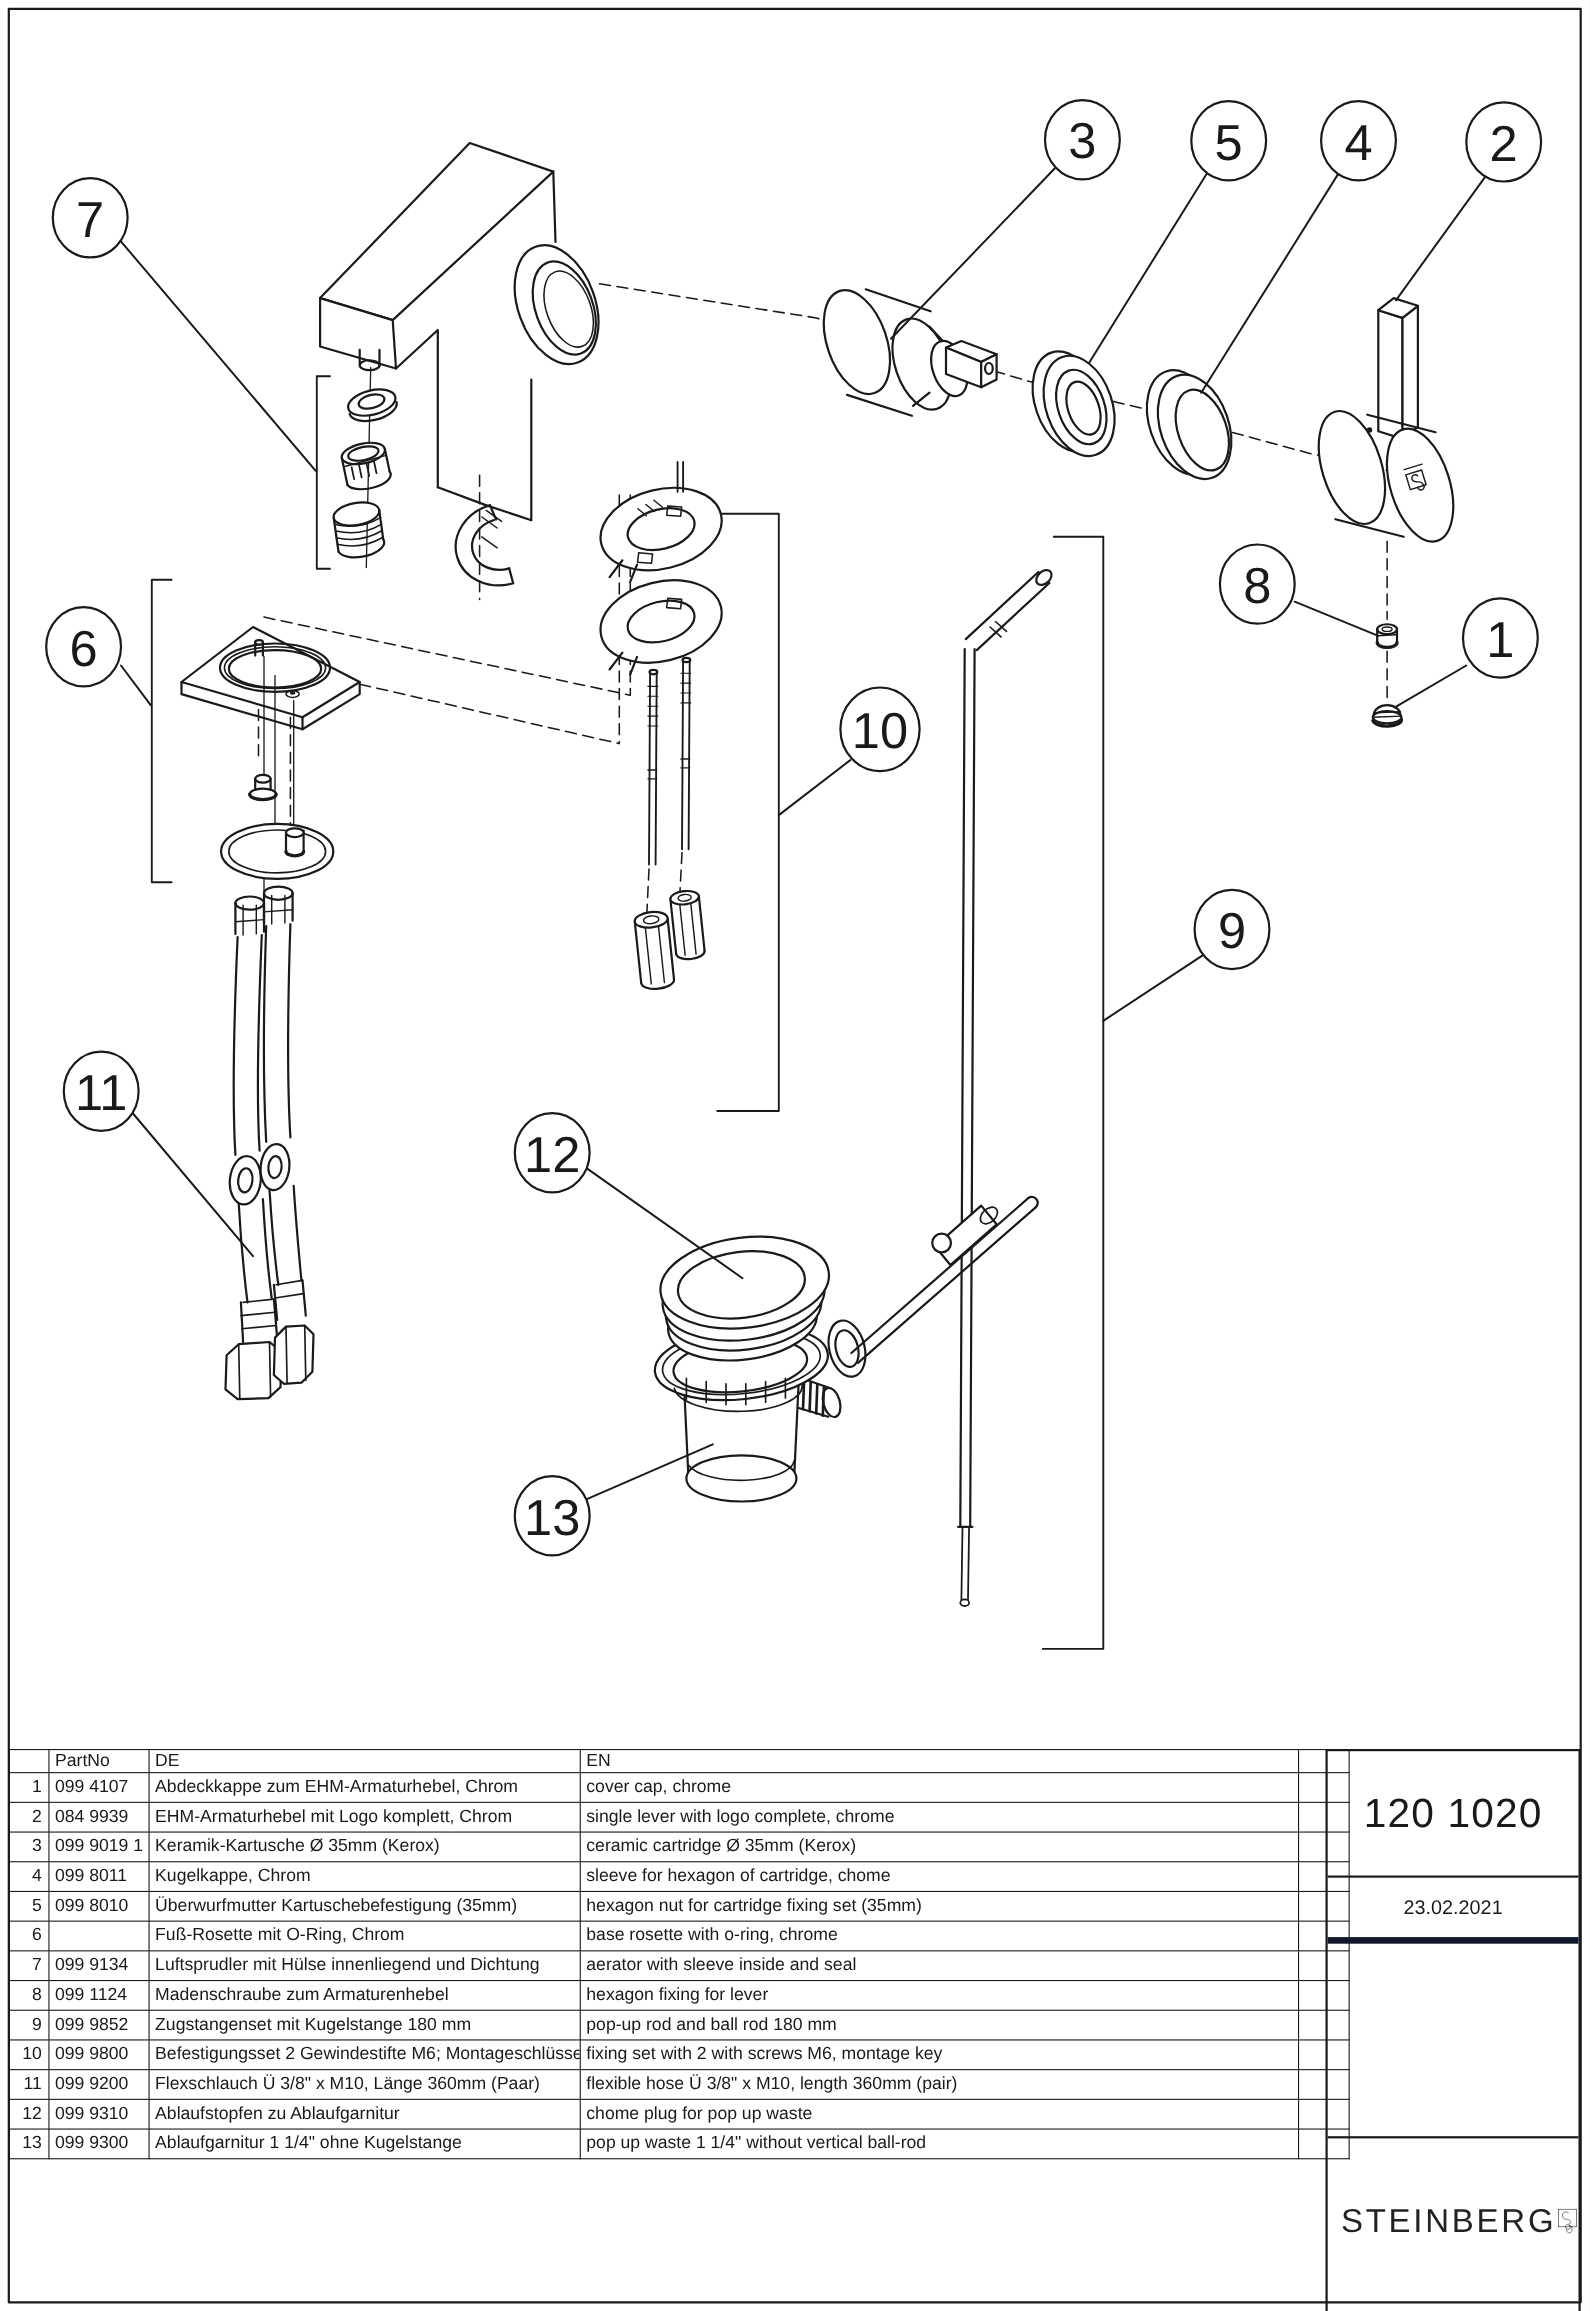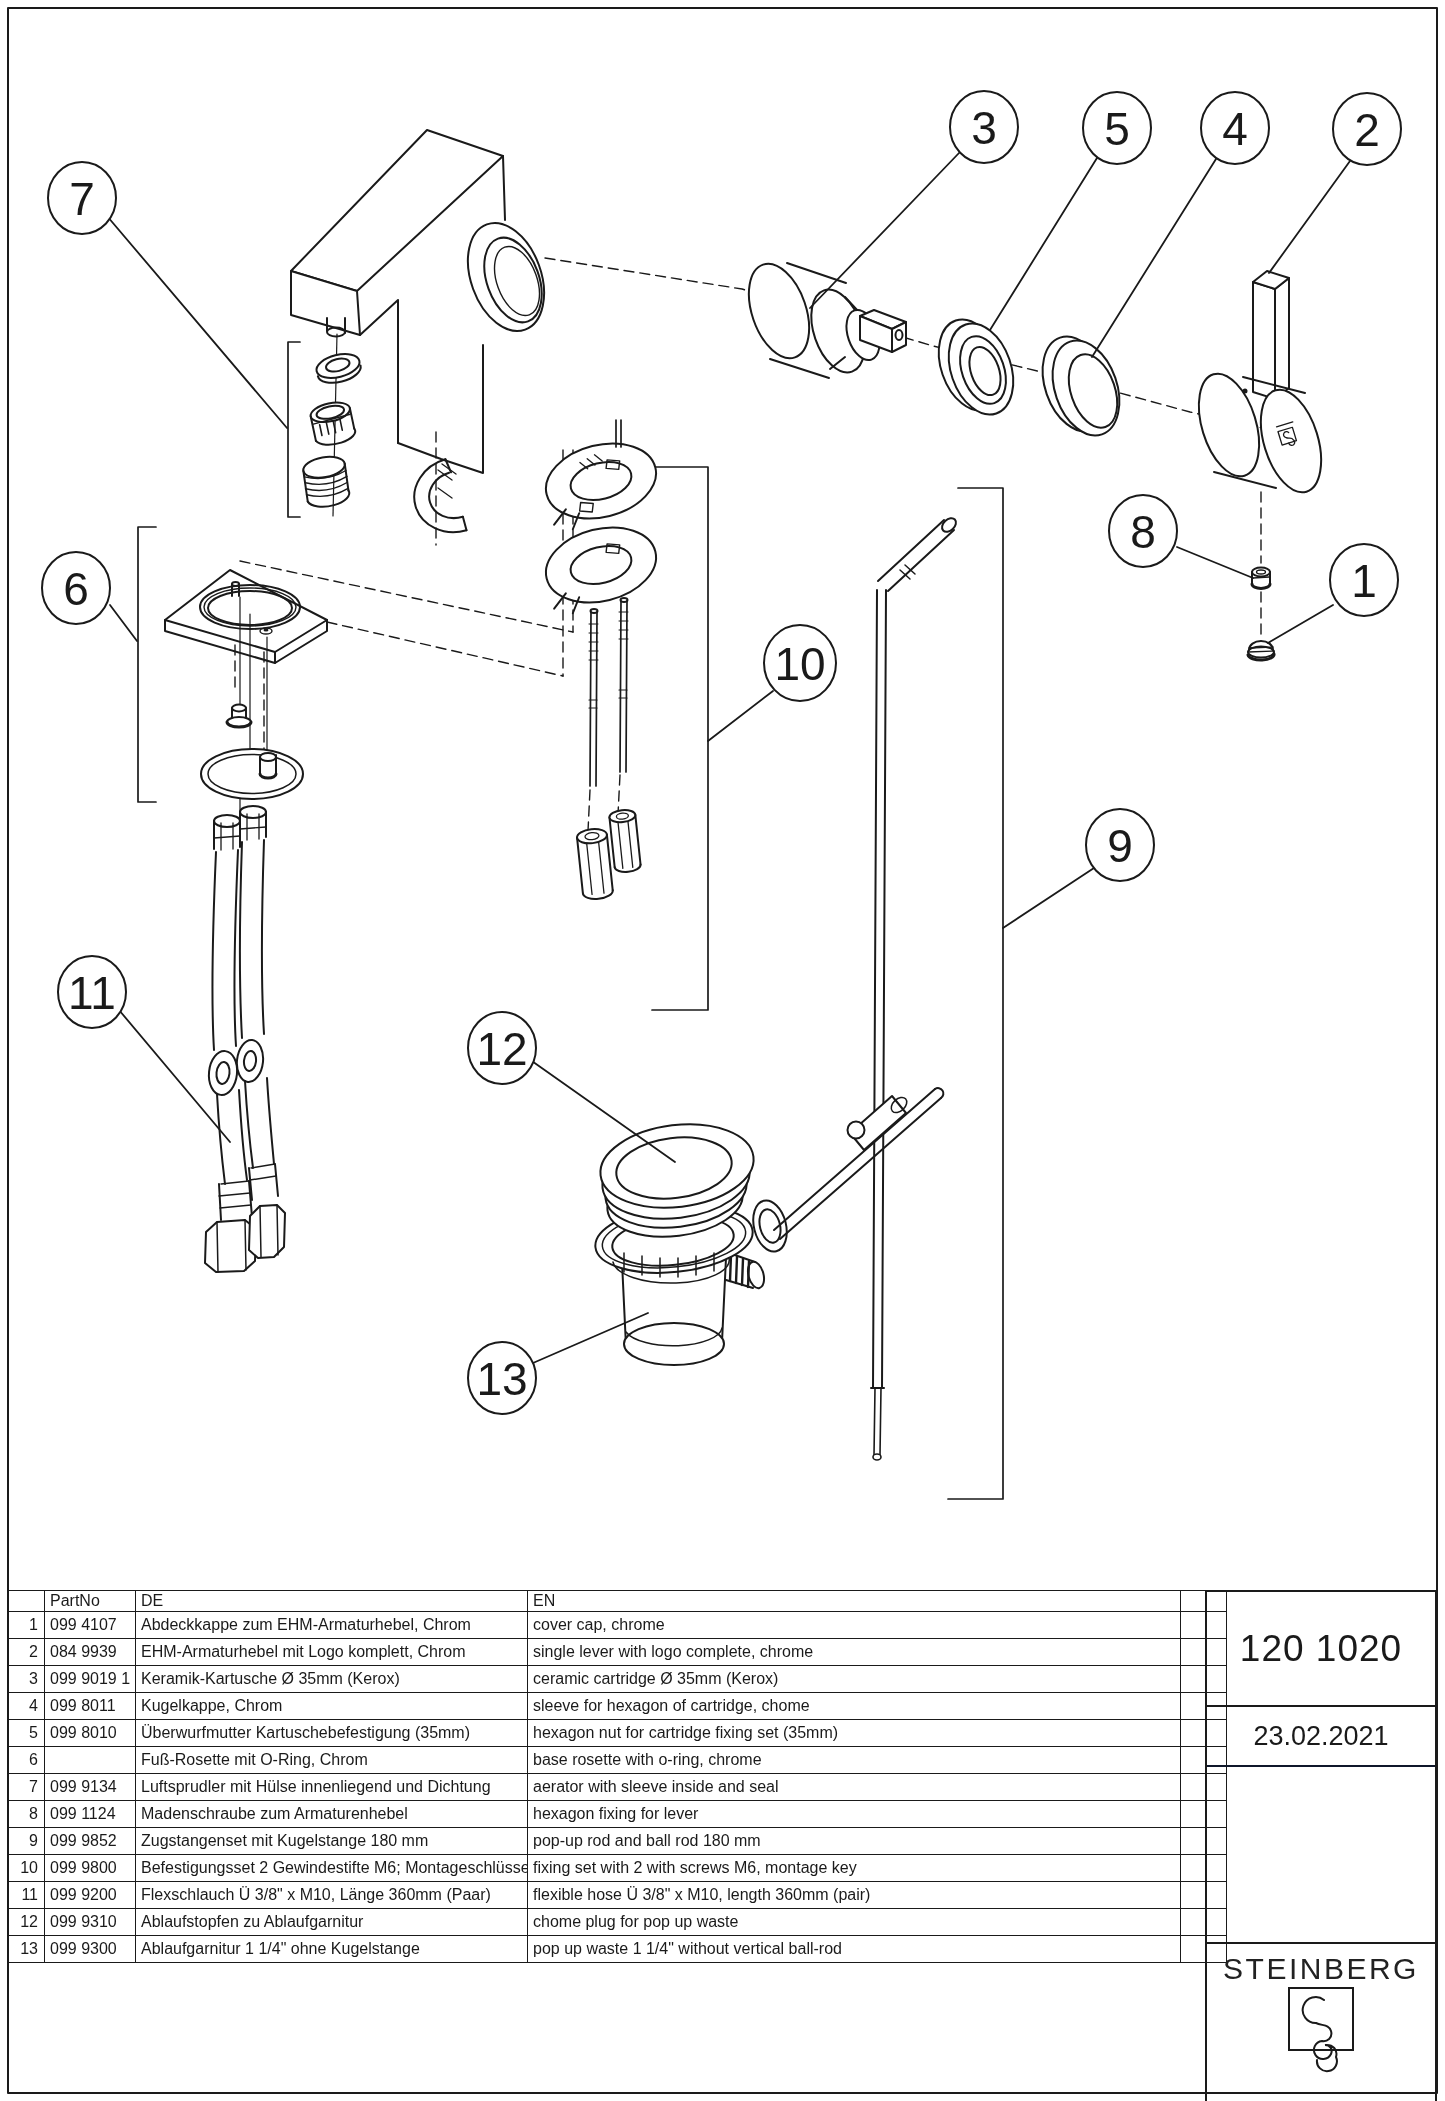--- a/index.html
+++ b/index.html
@@ -20,23 +20,23 @@
   .col-partno{width:80px;}
   .col-de{width:381px;}
   .col-en{width:642px;}
   .col-gap{width:35px;border-left:1.6px solid #1a1a1a;}
 
   
   #info-panel{position:absolute;left:1205px;top:1590px;width:232px;height:566px;
               border:2px solid #1a1a1a;box-sizing:border-box;}
   .info-cell{box-sizing:border-box;display:flex;align-items:center;justify-content:center;}
   #cell-code{height:115px;border-bottom:2px solid #1a1a1a;font-size:37px;letter-spacing:1px;}
-  #cell-date{height:60px;border-bottom:2px solid #0f172a;font-size:27px;}
+  #cell-date{height:60px;border-bottom:6px solid #0f172a;font-size:18px;}
   #cell-empty{height:177px;border-bottom:2px solid #1a1a1a;}
-  #cell-brand{height:143px;flex-direction:column;justify-content:flex-start;padding-top:8px;}
+  #cell-brand{height:143px;flex-direction:row;justify-content:center;padding-top:8px;padding-left:12px;}
   #brand-name{font-size:30px;letter-spacing:2.5px;font-weight:300;color:#222;}
 </style>
 </head>
 <body>
 
 <svg id="sheet" viewBox="0 0 1445 2101">
   <g stroke="#1a1a1a" fill="none" stroke-width="2" stroke-linecap="round" stroke-linejoin="round">
 
     <rect x="8" y="8" width="1429" height="2085"></rect>
 

